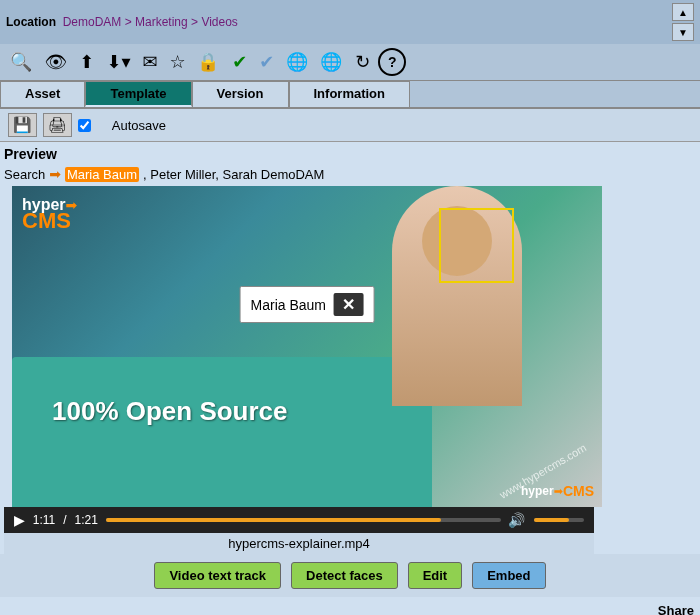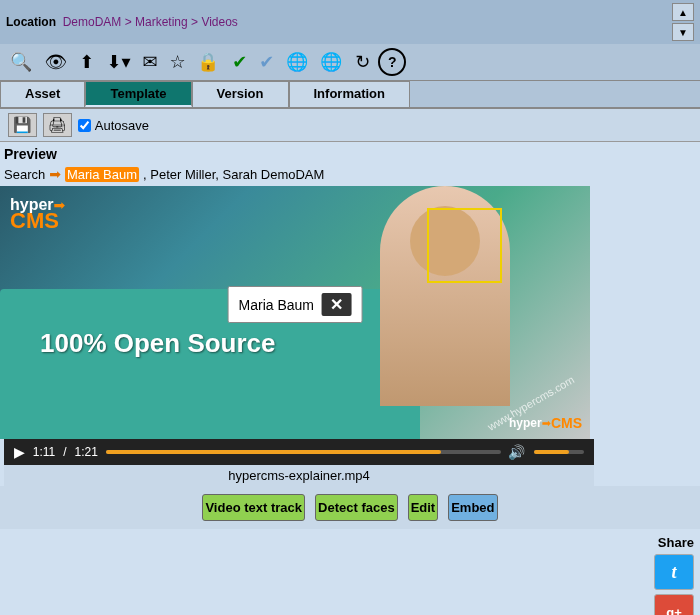--- a/index.html
+++ b/index.html
@@ -68,21 +68,21 @@
       padding: 4px 8px;
       display: flex;
       align-items: center;
       gap: 6px;
       border-bottom: 1px solid #999;
     }
     .action-btn {
       background: #d0d0d0; border: 1px solid #888;
       padding: 2px 4px; cursor: pointer; font-size: 15px;
     }
-    .autosave-label { font-size: 13px; display: flex; align-items: center; gap: 4px; }
+    .autosave-label { font-size: 13px; display: flex; align-items: center; gap: 21px; }
 
     
     .main-area {
       display: flex;
       flex-direction: column;
       flex: 1;
     }
 
     .preview-label {
       font-size: 14px; font-weight: bold;
@@ -94,24 +94,24 @@
       padding: 2px 4px 4px 4px;
       font-size: 13px; gap: 4px;
     }
     .search-row .arrow { font-size: 14px; color: #e07000; }
     .search-highlighted { background: #ff8800; color: white; border-radius: 2px; padding: 0 2px; }
 
     
     .video-container {
       position: relative;
       width: 590px;
-      height: 253px;
+      height: 321px;
       background: #ec4899;
       overflow: hidden;
-      margin-left: 0;
+      margin-left: 12px;
     }
 
     .video-bg {
       width: 100%; height: 100%;
       background: linear-gradient(135deg, #2a5a6a 0%, #3a8a9a 30%, #4aaa8a 60%, #c8c8c8 100%);
       position: relative;
     }
 
     
     .tooltip-box {
@@ -203,21 +203,21 @@
     }
 
     
     .bottom-buttons {
       display: flex; gap: 10px;
       padding: 8px 10px;
       background: #c8d8e8;
       justify-content: center;
     }
     .bottom-btn {
-      padding: 5px 2px;
+      padding: 5px 14px;
       border: 1px solid #666;
       cursor: pointer;
       font-size: 13px;
       font-weight: bold;
       border-radius: 3px;
     }
     .btn-green { background: #90d050; }
     .btn-blue { background: #70b0e0; }
     .share-label { font-size: 13px; font-weight: bold; }
     .share-btn {

